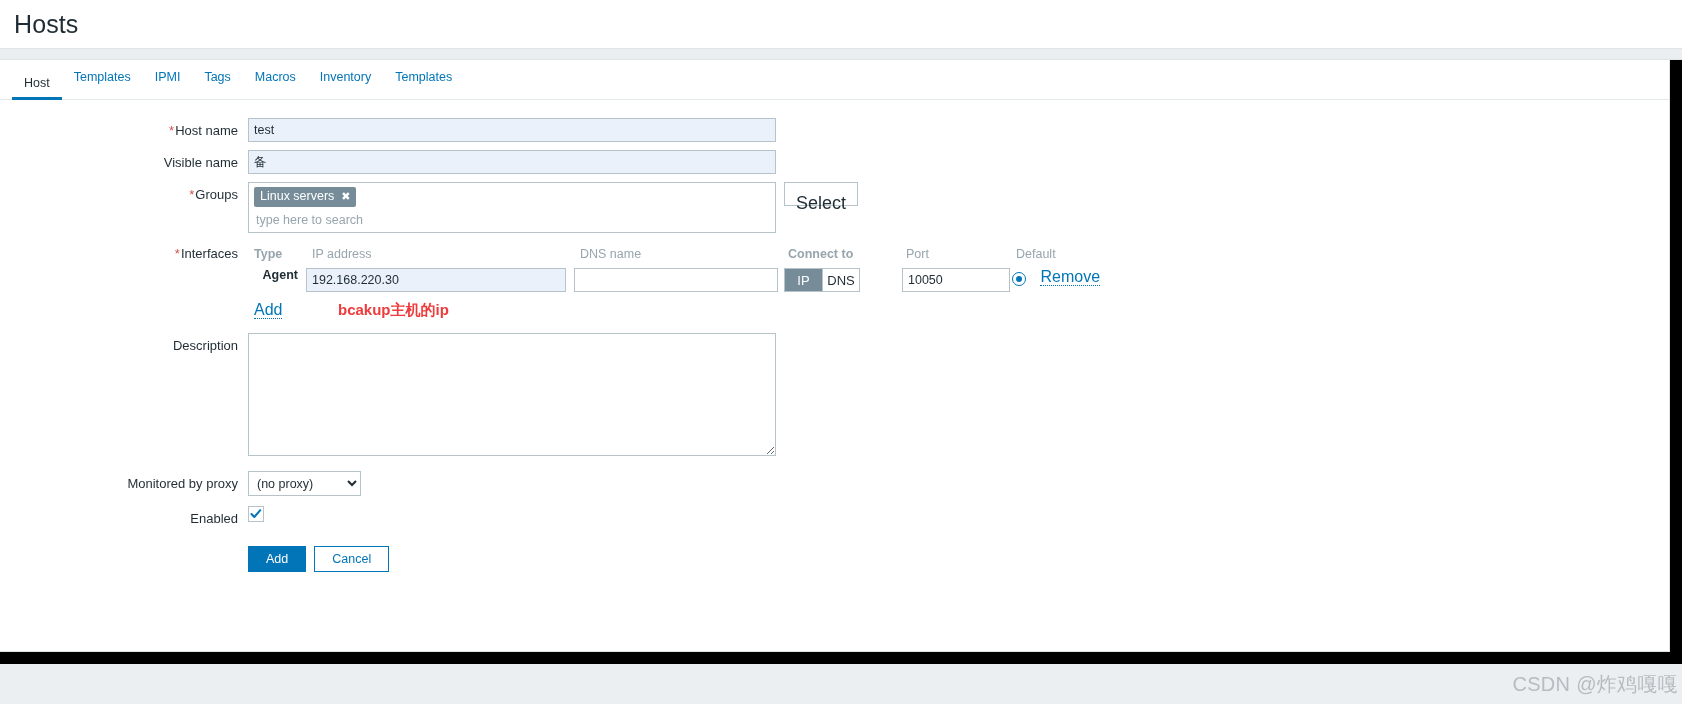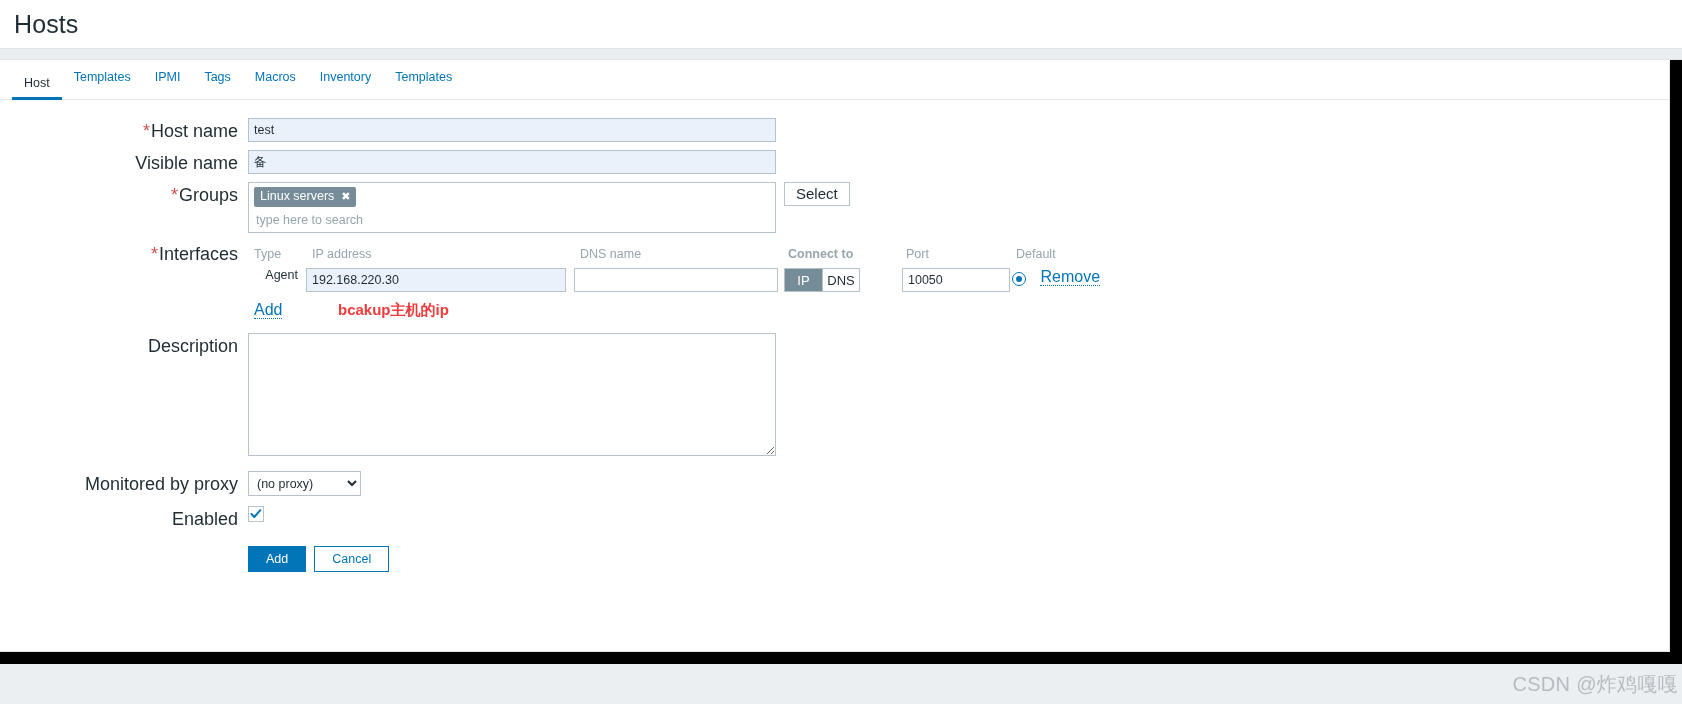--- a/index.html
+++ b/index.html
@@ -82,21 +82,21 @@
   .row {
     display: flex;
     align-items: flex-start;
     margin-bottom: 8px;
   }
   .lbl {
     width: 248px;
     text-align: right;
     padding-right: 10px;
     padding-top: 5px;
-    font-size: 18px;
+    font-size: 13px;
     color: #1f2c33;
     line-height: 16px;
     flex: none;
   }
   .req { color: #d45050; margin-right: 1px; }
 
   .ctl { flex: 1 1 auto; }
 
   input.txt {
     height: 24px;
@@ -141,23 +141,23 @@
   }
   .ms-search {
     display: block;
     color: #97a5ad;
     font-size: 12.5px;
     padding: 3px 1px 2px 2px;
   }
 
   .btn {
     font-family: "Liberation Sans", "DejaVu Sans", sans-serif;
-    font-size: 15px;
+    font-size: 18px;
     height: 24px;
-    padding: 0 11px;
+    padding: 9px 11px;
     border: 1px solid #0275b8;
     background: #ffffff;
     color: #0275b8;
     cursor: pointer;
     line-height: 22px;
   }
   .btn-grey {
     border: 1px solid #b6c3ca;
     color: #1f2c33;
     background: #ffffff;
@@ -175,21 +175,21 @@
     display: flex;
     color: #97a5ad;
     font-size: 12.5px;
     line-height: 16px;
     padding-top: 5px;
     margin-bottom: 6px;
   }
   .iface-row {
     display: flex;
   }
-  .c-type   { width: 58px; flex: none; }
+  .c-type   { width: 58px; flex: none; font-weight: bold; }
   .c-ip     { width: 268px; flex: none; }
   .c-dns    { width: 210px; flex: none; }
   .c-conn   { width: 118px; flex: none; }
   .c-port   { width: 110px; flex: none; }
   .c-def    { width: 120px; flex: none; }
 
   .iface-head .c-type { padding-left: 6px; }
   .iface-head .c-ip   { padding-left: 6px; }
   .iface-head .c-dns  { padding-left: 6px; }
   .iface-head .c-conn { padding-left: 4px; font-weight: bold; }

